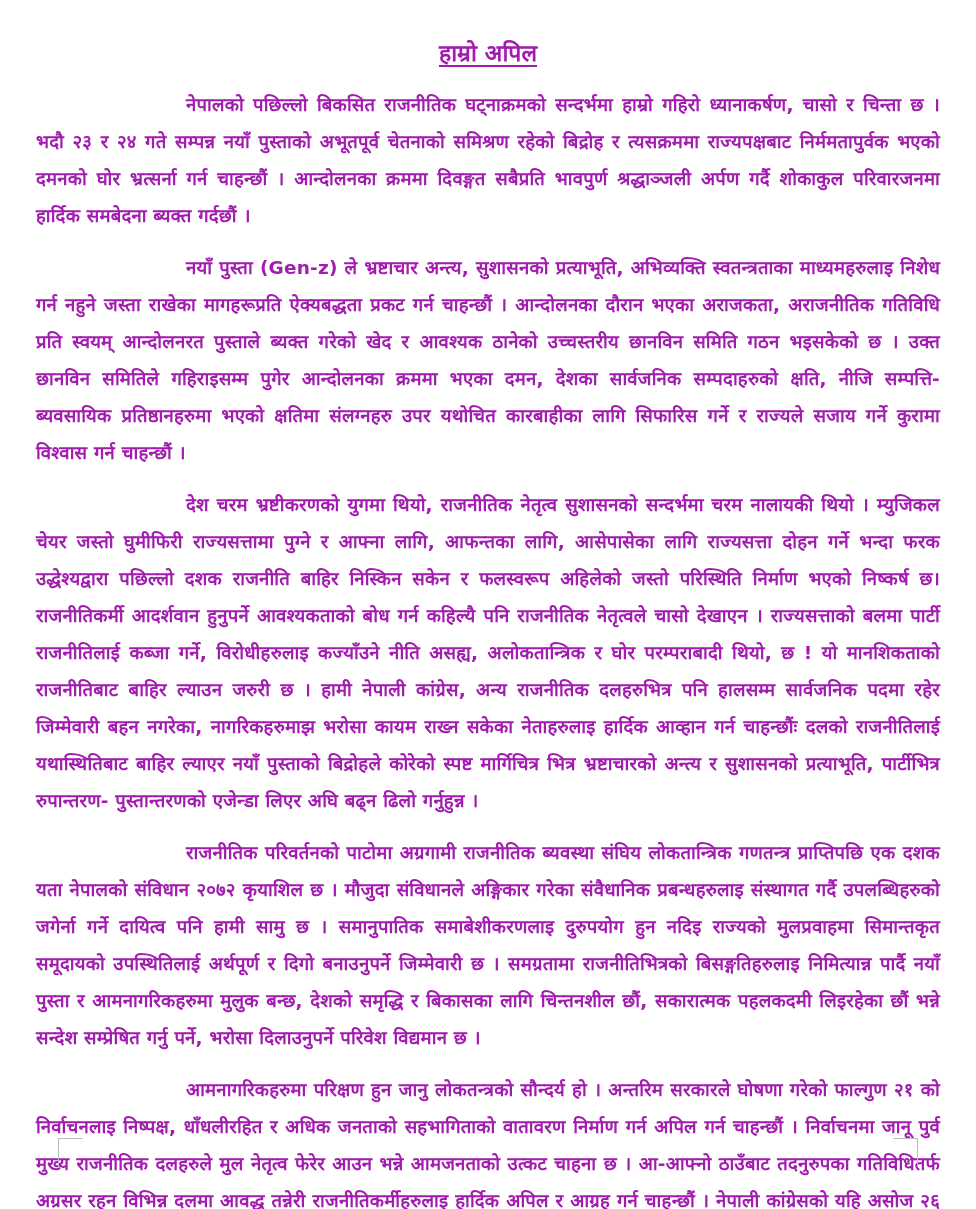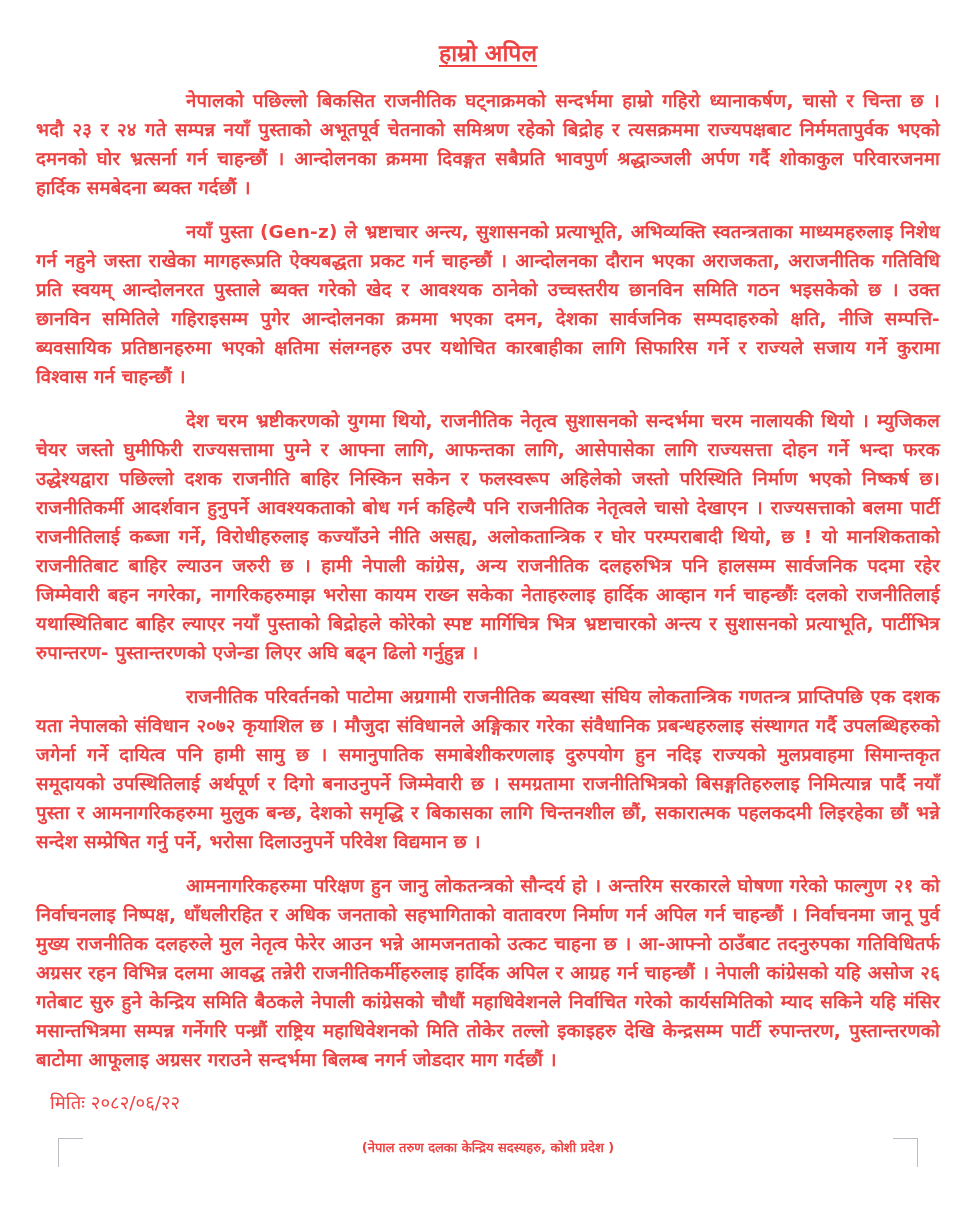--- a/index.html
+++ b/index.html
@@ -8,35 +8,35 @@
     background: #ffffff;
   }
   .page {
     position: relative;
     width: 976px;
     height: 1209px;
     background: #ffffff;
     box-sizing: border-box;
     padding: 30px 36px 0 36px;
     font-family: "DejaVu Sans", sans-serif;
-    color: #ef4444;
+    color: #a21caf;
     overflow: hidden;
   }
   .doc-title {
     text-align: center;
     font-size: 23px;
     font-weight: 700;
     text-decoration: underline;
     text-underline-offset: 4px;
     margin: 6px 0 18px 0;
   }
   .doc-body p {
     font-size: 18.5px;
     font-weight: 600;
-    line-height: 29px;
+    line-height: 37px;
     text-align: justify;
     text-indent: 150px;
     margin: 0 0 15px 0;
     letter-spacing: 0.2px;
   }
   .date-line {
     font-size: 18.5px;
     font-weight: 400;
     margin: 14px 0 0 14px;
     text-indent: 0;

